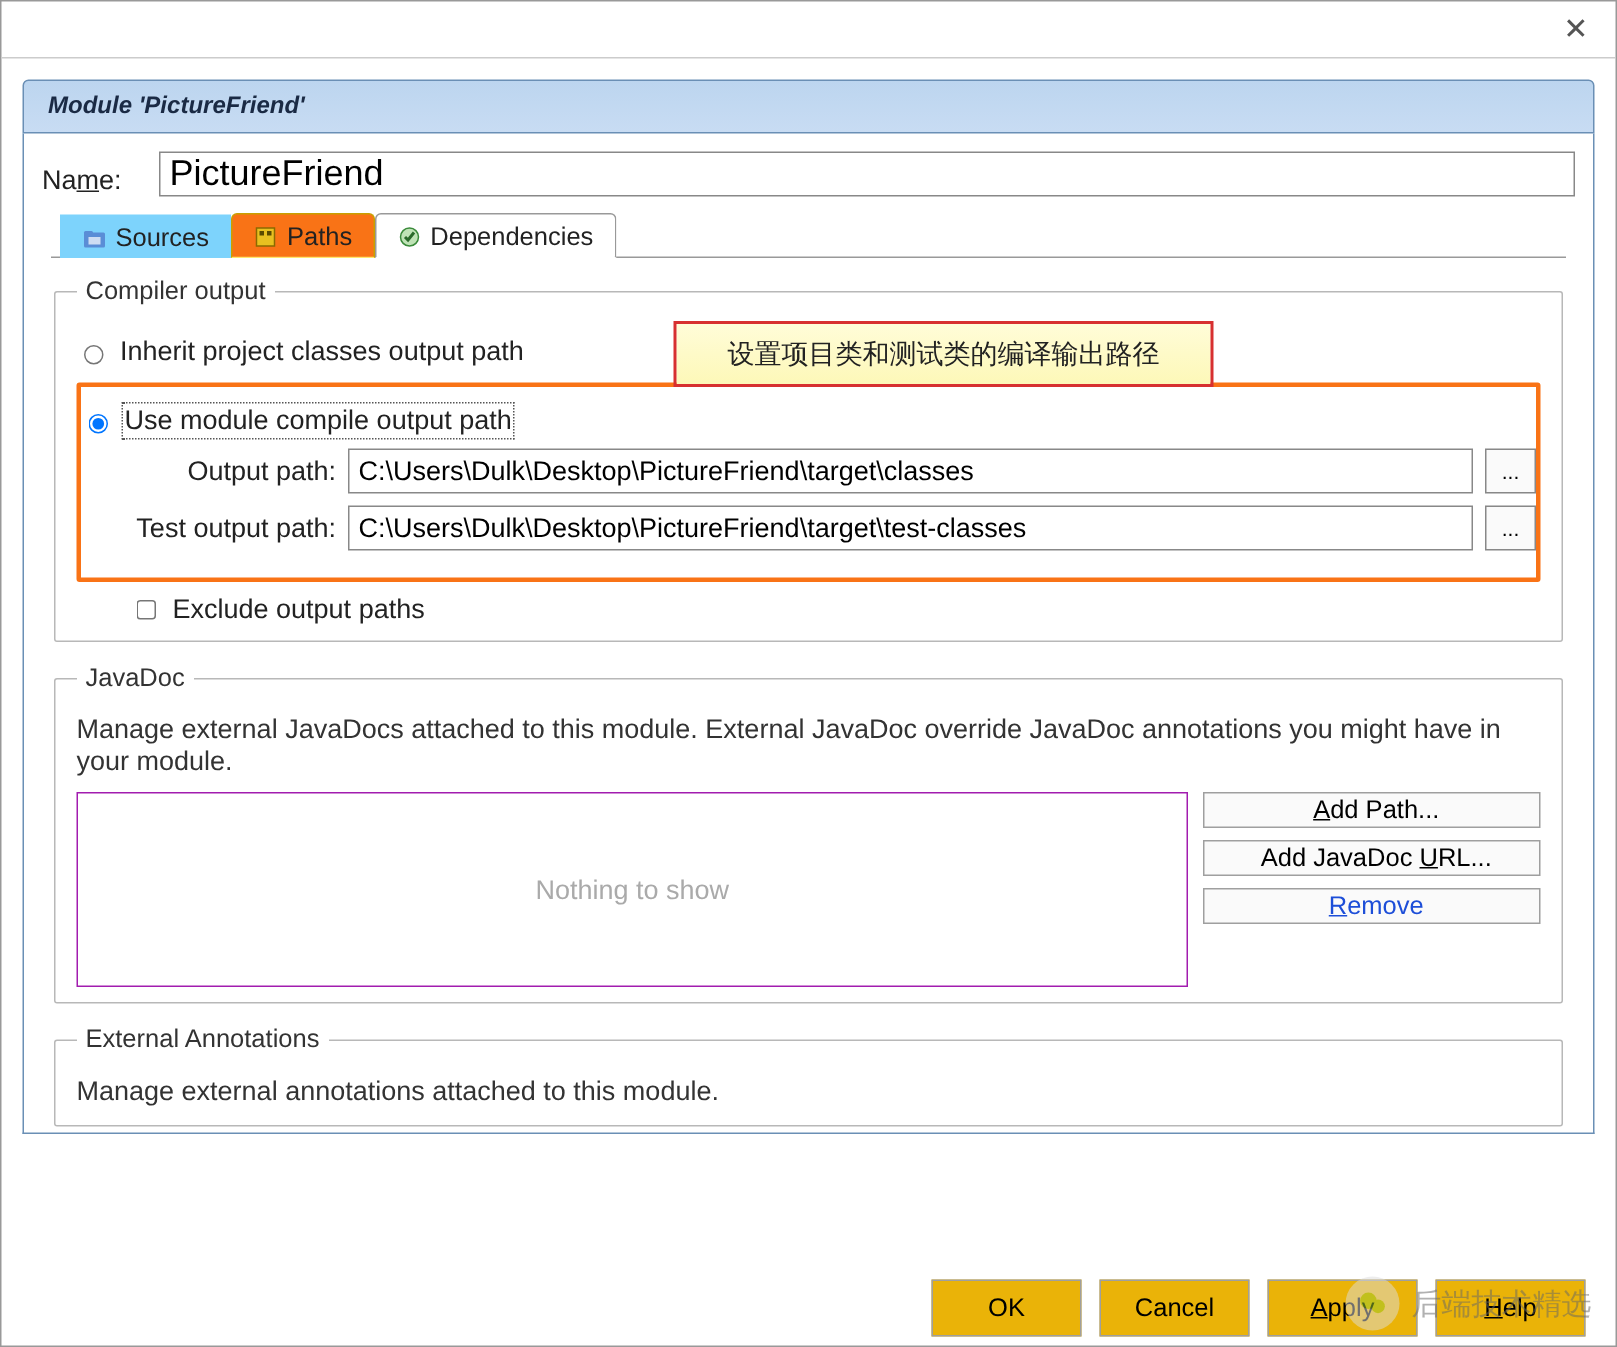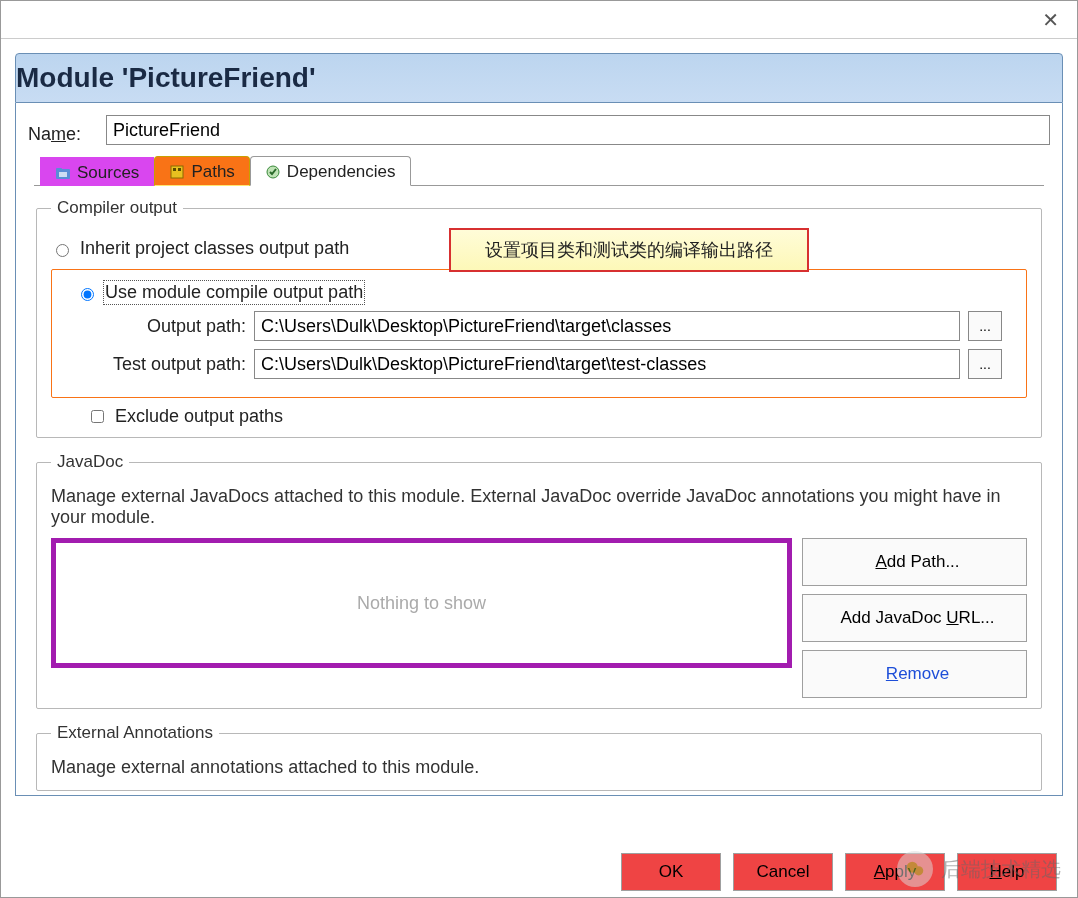--- a/index.html
+++ b/index.html
@@ -29,42 +29,43 @@
     align-items: center;
     padding: 0 18px;
     color: #555;
     font-size: 20px;
   }
   .dialog-title {
     margin: 14px 14px 0 14px;
     background: linear-gradient(#bcd5ef, #c8dcf3);
     border: 1px solid #6a8fb5;
     border-radius: 4px 4px 0 0;
-    padding: 8px 0;
-    font-size: 28px;
+    padding: 8px 16px;
+    font-size: 16px;
     font-weight: bold;
     color: #1a2a44;
+    font-style: italic;
   }
   .dialog-body {
     margin: 0 14px;
     border: 1px solid #6a8fb5;
     border-top: none;
     padding: 12px 12px 0 12px;
   }
   .name-row {
     display: flex;
     align-items: flex-end;
     gap: 10px;
     margin-bottom: 10px;
     font-size: 18px;
   }
   .name-row label { min-width: 68px; }
   .name-row input {
     flex: 1;
-    font-size: 18px;
+    font-size: 24px;
     padding: 3px 6px;
     border: 1px solid #888;
     height: 30px;
   }
   .tabs {
     display: flex;
     align-items: flex-end;
     border-bottom: 1px solid #999;
     margin: 0 6px;
     padding-left: 6px;
@@ -73,21 +74,21 @@
     display: flex;
     align-items: center;
     gap: 6px;
     padding: 5px 14px 3px;
     border: 1px solid transparent;
     border-bottom: none;
     font-size: 17px;
     cursor: pointer;
     position: relative;
     top: 1px;
-    background: #d946ef;
+    background: #7dd3fc;
   }
   .tab.active-tab {
     border: 1px solid #999;
     border-bottom: 1px solid #fff;
     border-radius: 4px 4px 0 0;
     background: #fff;
   }
   .tab.highlighted {
     background: #f97316;
     border: 1px solid #c9a000;
@@ -123,23 +124,23 @@
     left: 412px;
     width: 360px;
     background: linear-gradient(#fffcd8, #fdf8b8);
     border: 2px solid #d73030;
     padding: 8px 14px;
     font-size: 18px;
     text-align: center;
     font-family: "Microsoft YaHei", Arial, sans-serif;
   }
   .red-outline-group {
-    border: 1px solid #f97316;
+    border: 3px solid #f97316;
     border-radius: 2px;
-    padding: 6px 24px 10px;
+    padding: 6px 0 10px;
     margin: 10px 0 8px;
   }
   .path-row {
     display: flex;
     align-items: center;
     gap: 8px;
     margin: 8px 0;
   }
   .path-row .plabel {
     width: 170px;
@@ -166,37 +167,37 @@
     display: flex;
     align-items: center;
     gap: 8px;
     font-size: 18px;
     margin: 8px 0 0 36px;
   }
   .javadoc-body { font-size: 18px; color: #333; margin-bottom: 10px; }
   .javadoc-main { display: flex; gap: 10px; }
   .javadoc-list {
     flex: 1;
-    border: 5px solid #a21caf;
+    border: 1px solid #a21caf;
     height: 130px;
     display: flex;
     align-items: center;
     justify-content: center;
     color: #aaa;
     font-size: 18px;
     background: #fff;
   }
   .javadoc-buttons {
     width: 225px;
     display: flex;
     flex-direction: column;
     gap: 8px;
   }
   .side-btn {
-    height: 48px;
+    height: 24px;
     border: 1px solid #9f9f9f;
     background: #fafafa;
     font-size: 17px;
     cursor: pointer;
     padding-left: 12px;
   }
   .side-btn.disabled {
     color: #1d4ed8;
     cursor: default;
   }
@@ -204,21 +205,21 @@
     position: absolute;
     bottom: 6px;
     right: 20px;
     display: flex;
     gap: 12px;
   }
   .bottom-bar button {
     min-width: 100px;
     height: 38px;
     border: 1px solid #9f9f9f;
-    background: #ef4444;
+    background: #eab308;
     font-size: 17px;
     cursor: pointer;
     padding: 0 18px;
   }
   .watermark {
     position: absolute;
     right: 16px;
     bottom: 10px;
     display: flex;
     align-items: center;

